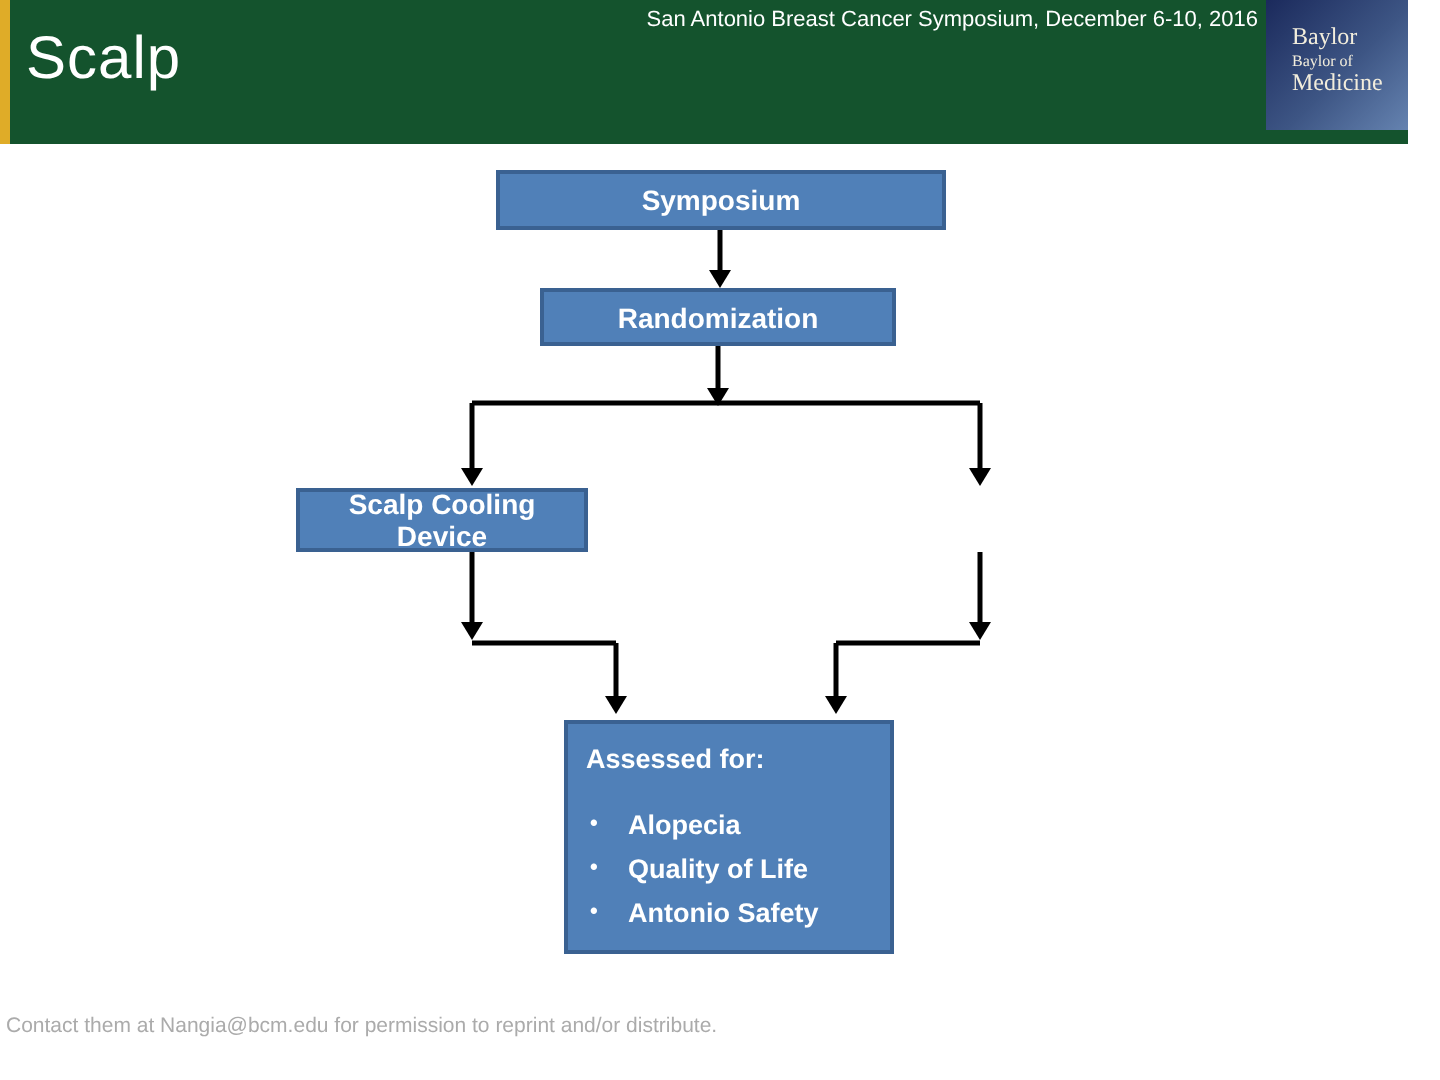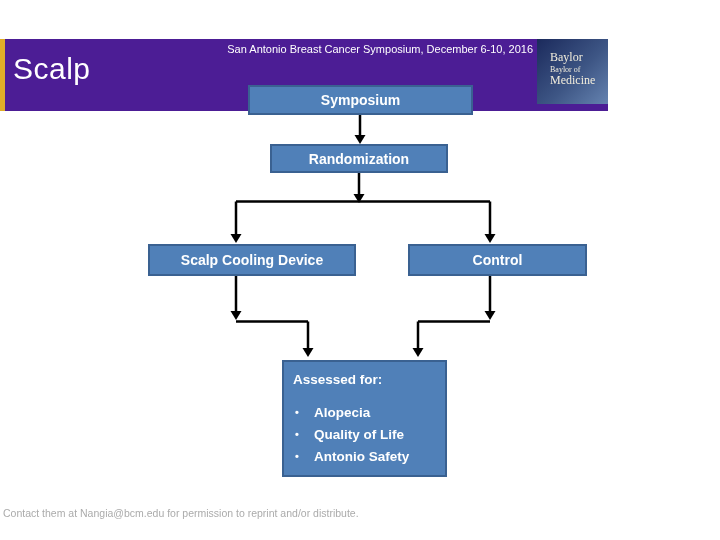--- a/index.html
+++ b/index.html
@@ -2,21 +2,21 @@
 <html><head>
 <meta charset="utf-8">
 <style>
   * { margin:0; padding:0; box-sizing:border-box; }
   html,body { background:#e8e8e8; }
   .slide {
     position:relative; width:720px; height:540px; background:#ffffff;
     font-family:"Liberation Sans", sans-serif; overflow:hidden;
   }
   
-  .header { position:absolute; left:0; top:0; width:608px; height:72px; background:#4c1d95;margin-top:39px; }
+  .header { position:absolute; left:0; top:0; width:704px; height:72px; background:#14532d; }
   .gold-strip { position:absolute; left:0; top:0; width:5px; height:72px; background:#DFAC28; }
   .slide-title {
     position:absolute; left:13px; top:13px; color:#ffffff;
     font-size:30px; font-weight:400; letter-spacing:0.5px; line-height:34px;
   }
   .symposium {
     position:absolute; top:4px; right:75px; color:#ffffff;
     font-size:11px; line-height:13px; white-space:nowrap;
   }
   .logo {
@@ -35,21 +35,21 @@
   .connectors polygon { fill:#000000; }
 
   
   .box {
     position:absolute; background:#5080B8; border:2px solid #3A6191;
     color:#ffffff; font-weight:bold; font-size:14px;
     display:flex; align-items:center; justify-content:center; text-align:center;
   }
   #box-enrollment    { left:248px; top:85px;  width:225px; height:30px; }
   #box-randomization { left:270px; top:144px; width:178px; height:29px; }
-  #box-scalp         { left:148px; top:244px; width:208px; height:32px; }
+  #box-scalp         { left:148px; top:244px; width:146px; height:32px; }
   #box-control       { left:408px; top:244px; width:179px; height:32px; }
   #box-assessed {
     left:282px; top:360px; width:165px; height:117px;
     display:block; padding:9px 6px 6px 9px; font-size:13.5px; text-align:left;
   }
   .assessed-title { line-height:17px; margin-bottom:16px; }
   .assessed-item  { display:flex; line-height:17px; margin-top:5px; }
   .assessed-bullet{ width:21px; flex:none; font-size:11px; padding-left:2px; }
 
   
@@ -96,21 +96,20 @@
     <line x1="490" y1="276" x2="490" y2="313"></line>
     <polygon points="484.5,311 495.5,311 490,320"></polygon>
     <line x1="418" y1="321.5" x2="490" y2="321.5"></line>
     <line x1="418" y1="321.5" x2="418" y2="350"></line>
     <polygon points="412.5,348 423.5,348 418,357"></polygon>
   </svg>
 
   <div class="box" id="box-enrollment">Symposium</div>
   <div class="box" id="box-randomization">Randomization</div>
   <div class="box" id="box-scalp">Scalp Cooling Device</div>
-  <div class="box" id="box-control">Control</div>
 
   <div class="box" id="box-assessed">
     <div class="assessed-title">Assessed for:</div>
     <div class="assessed-item">
       <span class="assessed-bullet">•</span>
       <span>Alopecia</span>
     </div>
     <div class="assessed-item">
       <span class="assessed-bullet">•</span>
       <span>Quality of Life</span>

